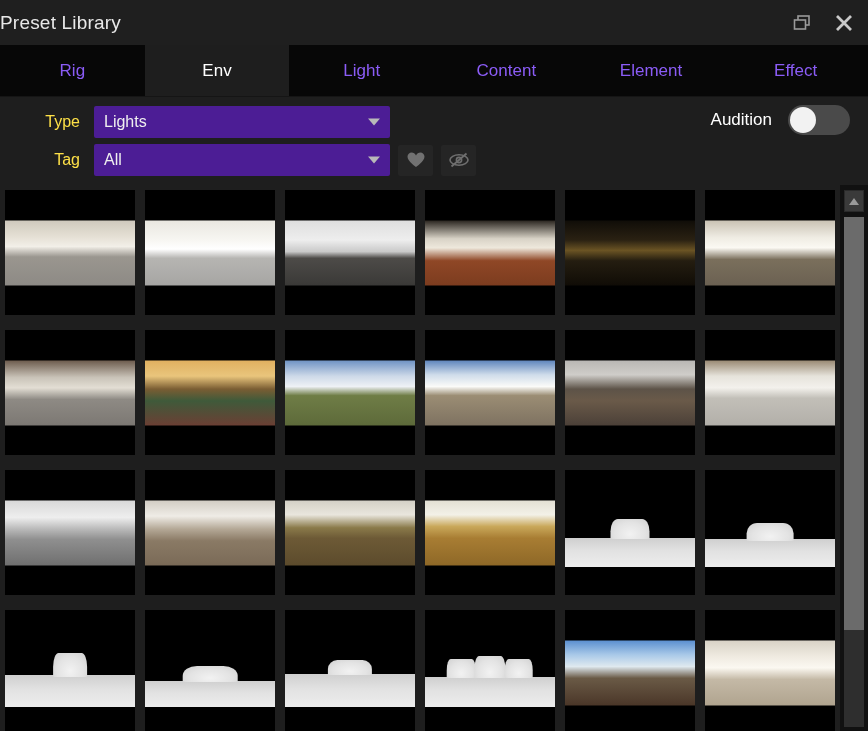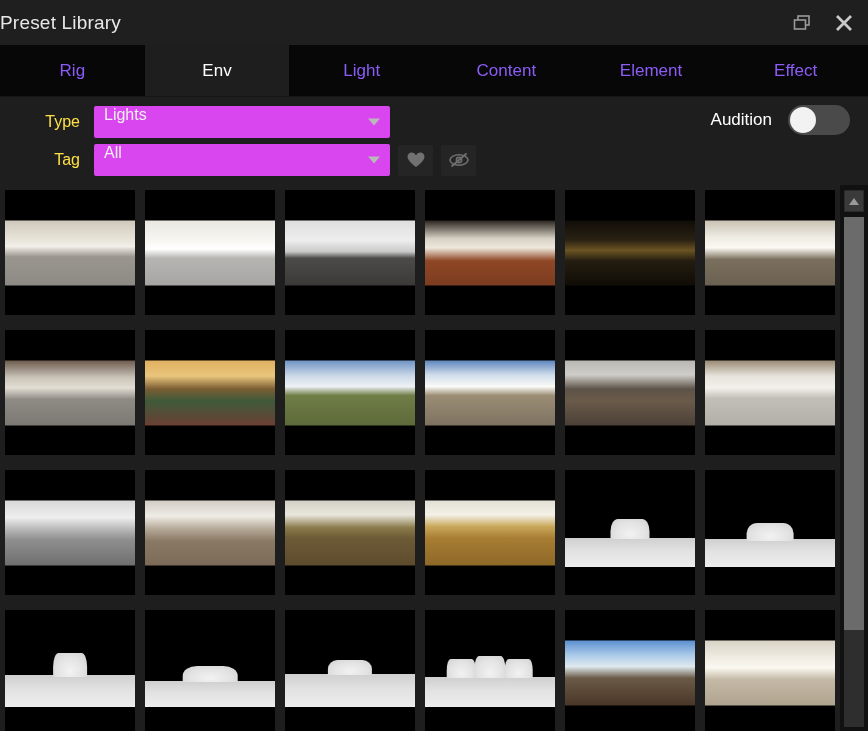--- a/index.html
+++ b/index.html
@@ -95,25 +95,25 @@
     width: 86px;
     text-align: right;
     padding-right: 14px;
     font-size: 16px;
     color: #fde047;
   }
   .dropdown {
     position: relative;
     width: 296px;
     height: 32px;
-    background: #d946ef;
+    background: #4c1d95;
     border: none;
     border-radius: 2px;
     display: flex;
-    align-items: flex-start;
+    align-items: center;
     padding: 0 10px;
     cursor: pointer;
   }
   .dropdown-value {
     font-size: 16px;
     color: #efefef;
   }
   .caret {
     position: absolute;
     right: 10px;

